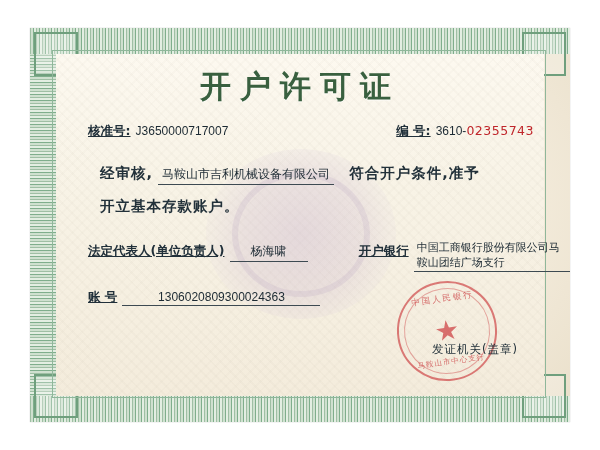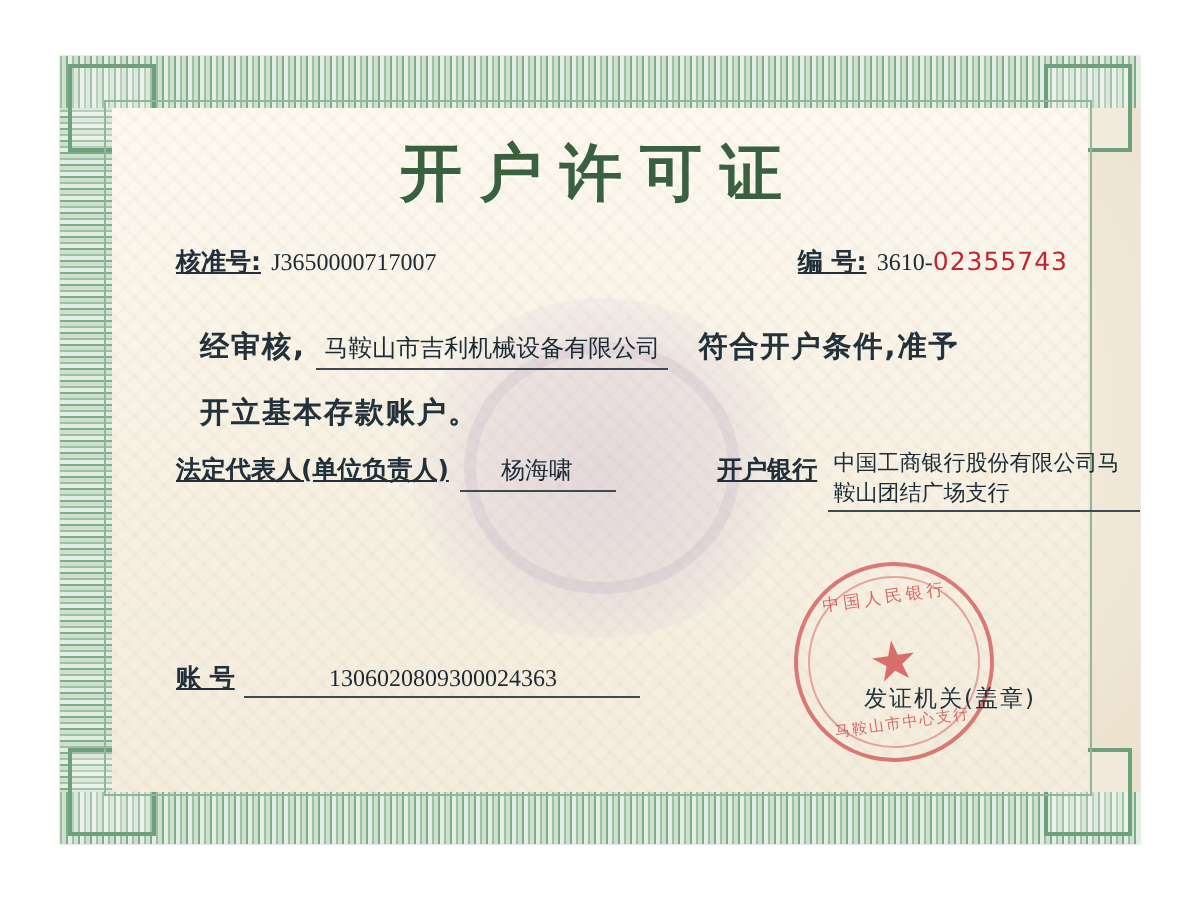--- a/index.html
+++ b/index.html
@@ -126,42 +126,42 @@
   }
   .lbl {
     font-size: 12.5px;
     font-weight: bold;
     color: #21303a;
     text-decoration: underline;
   }
   .val {
     font-size: 12px;
     color: #1c2a33;
-    font-family: Liberation Serif, serif;
+    font-family: Liberation Sans, sans-serif;
   }
   .val-red {
     color: #c0262b;
     font-size: 12.5px;
     letter-spacing: 0.5px;
   }
   .underline {
     display: inline-block;
     border-bottom: 1px solid #3d4a52;
     padding: 0 4px 1px 4px;
     min-width: 80px;
     text-align: center;
   }
 
   .r-approval { left: 58px; top: 92px; }
   .r-number   { right: 36px; top: 92px; margin-left: 44px; }
 
   .r-line1    { left: 70px; top: 135px; }
   .r-line2    { left: 70px; top: 168px; }
-  .r-line3    { left: 58px; top: 196px; }
-  .r-line4    { left: 58px; top: 258px; margin-top: 42px; }
+  .r-line3    { left: 58px; top: 212px; }
+  .r-line4    { left: 58px; top: 258px; }
 
   .big {
     font-size: 14.5px;
     font-weight: bold;
     letter-spacing: 1px;
   }
   .bank-two-line {
     display: inline-block;
     vertical-align: top;
     font-size: 11px;

